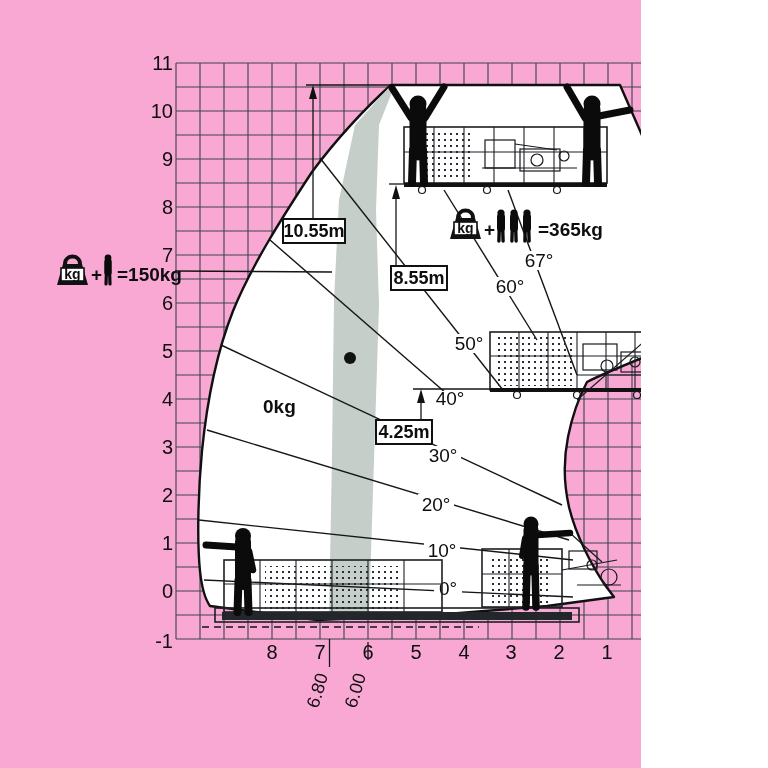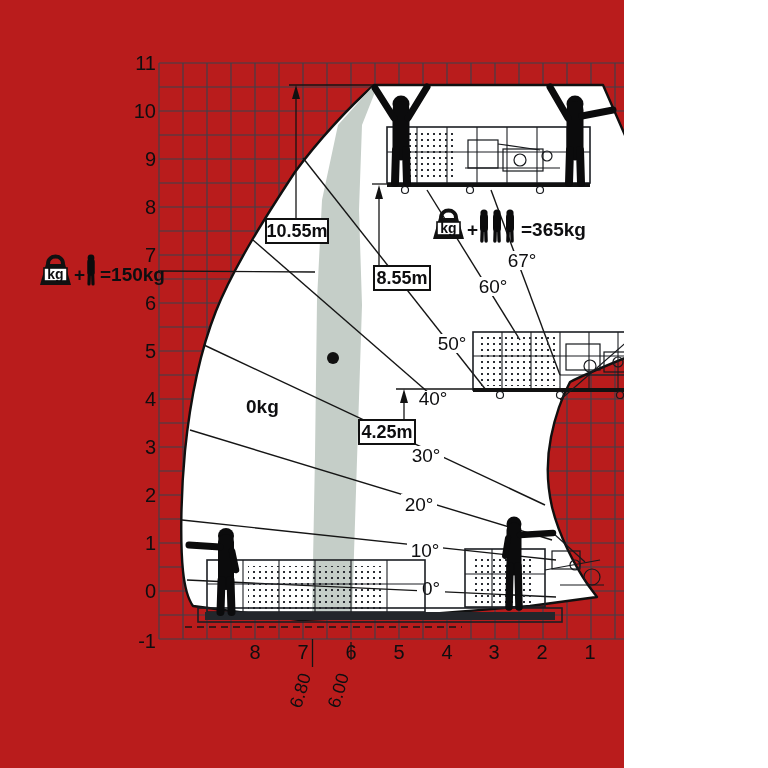--- a/index.html
+++ b/index.html
@@ -1,16 +1,16 @@
 <!DOCTYPE html>
 <html><head>
 <meta charset="utf-8">
 <style>
   html,body{margin:0;padding:0;background:#fff;}
-  .page{position:relative;width:624px;height:768px;background:#b91c1c;overflow:hidden;}
+  .page{position:relative;width:624px;height:768px;background:#f9a8d4;overflow:hidden;padding-left:17px;}
   svg{display:block;}
   svg text{font-family:"Liberation Sans", sans-serif; fill:#0e0e10;}
   .ax{font-size:20px;}
   .ang{font-size:19px;}
   .dim{font-size:18px;font-weight:bold;}
   .load{font-size:19px;font-weight:bold;}
   .kgtxt{font-size:14px;font-weight:bold;}
   .rot{font-size:18px;}
   .gl{stroke:#3a424d;stroke-width:1.1;}
   .env{fill:#ffffff;stroke:#101010;stroke-width:2.4;stroke-linejoin:round;}

